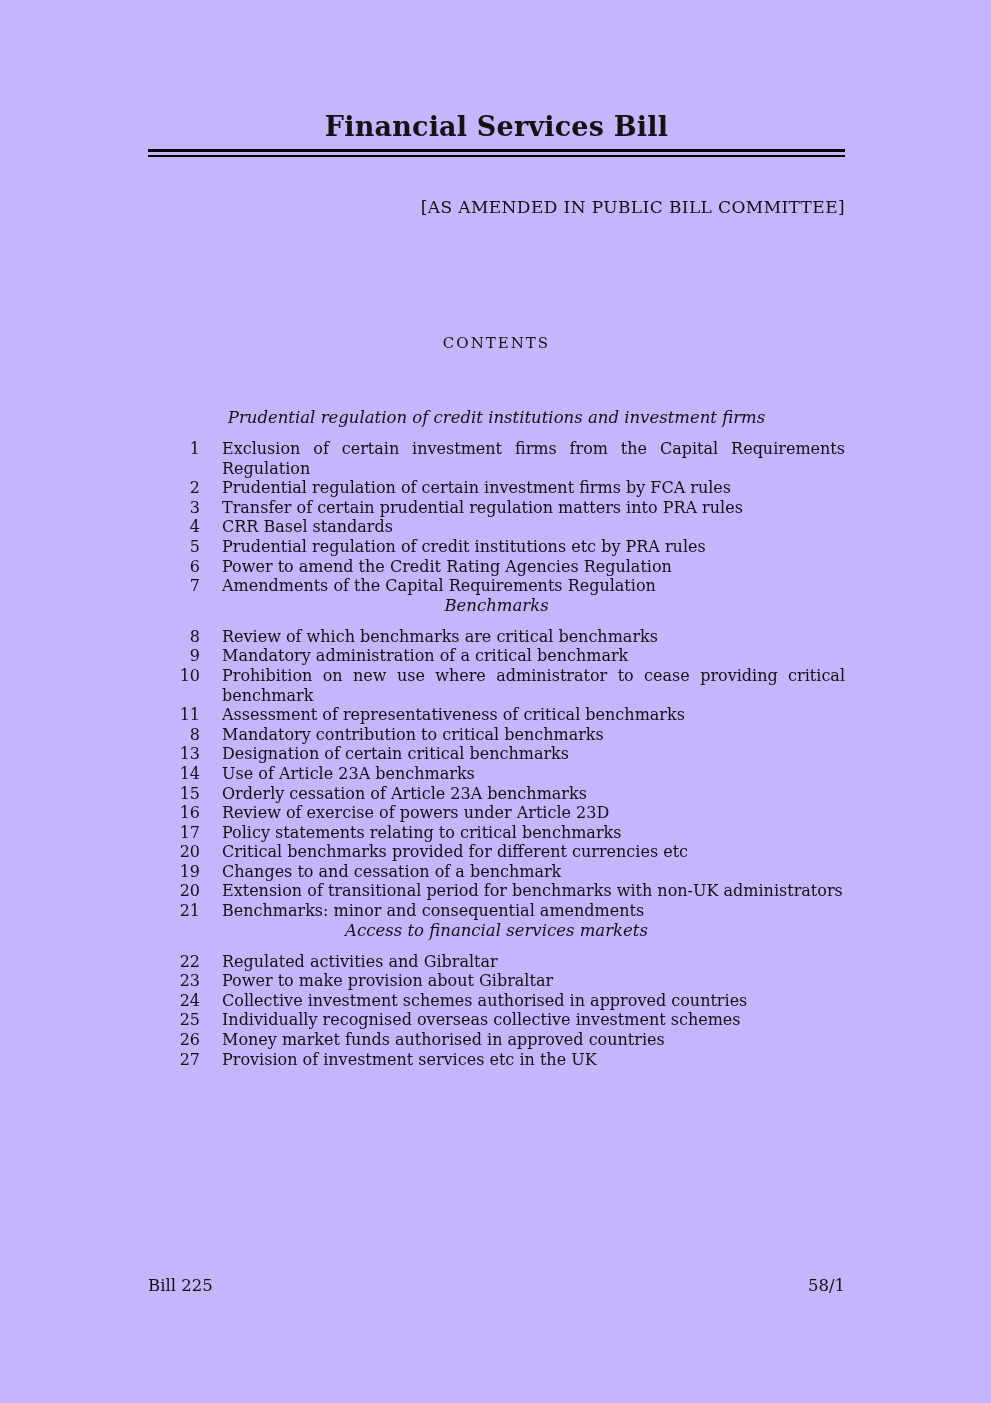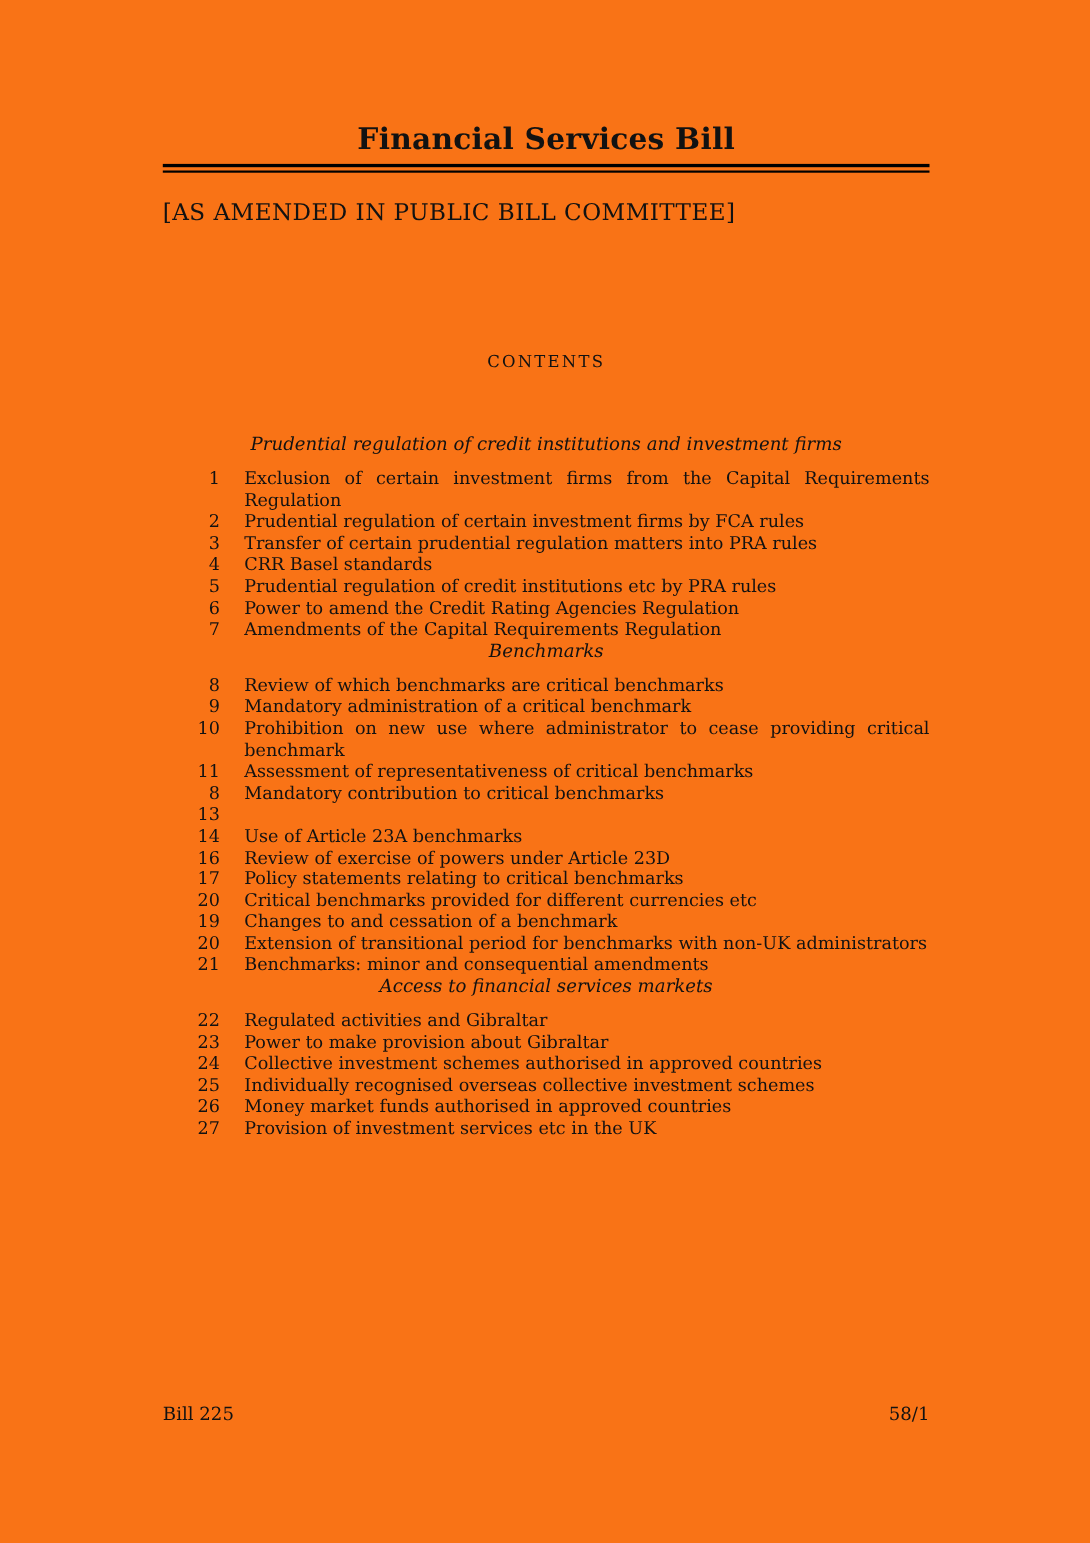--- a/index.html
+++ b/index.html
@@ -1,20 +1,20 @@
 <!DOCTYPE html>
 <html><head>
 <meta charset="utf-8">
 <style>
   html, body { margin: 0; padding: 0; background: #ffffff; }
   .page {
     position: relative;
     width: 991px;
     height: 1403px;
-    background: #f97316;
+    background: #c4b5fd;
     color: #121212;
     font-family: "DejaVu Serif", "Liberation Serif", serif;
     overflow: hidden;
   }
   .content {
     position: absolute;
     left: 148px;
     top: 0;
     width: 697px;
   }
@@ -26,24 +26,24 @@
     text-align: center;
     letter-spacing: 0.2px;
   }
   .double-rule {
     margin-top: 3px;
     height: 3px;
     border-top: 3px solid #000;
     border-bottom: 2px solid #000;
   }
   .bill-subtitle {
-    margin-top: 25px;
-    font-size: 21px;
+    margin-top: 39px;
+    font-size: 17px;
     line-height: 22px;
-    text-align: left;
+    text-align: right;
     letter-spacing: 0.4px;
   }
   .contents-heading {
     margin: 112px 0 0 0;
     font-size: 15px;
     line-height: 26px;
     font-weight: normal;
     text-align: center;
     letter-spacing: 2px;
   }
@@ -174,27 +174,32 @@
     <span class="item-text">Assessment of representativeness of critical benchmarks</span>
   </li>
 
   <li class="toc-item">
     <span class="item-num">8</span>
     <span class="item-text">Mandatory contribution to critical benchmarks</span>
   </li>
 
   <li class="toc-item">
     <span class="item-num">13</span>
+    <span class="item-text">Designation of certain critical benchmarks</span>
   </li>
 
   <li class="toc-item">
     <span class="item-num">14</span>
     <span class="item-text">Use of Article 23A benchmarks</span>
   </li>
 
+  <li class="toc-item">
+    <span class="item-num">15</span>
+    <span class="item-text">Orderly cessation of Article 23A benchmarks</span>
+  </li>
 
   <li class="toc-item">
     <span class="item-num">16</span>
     <span class="item-text">Review of exercise of powers under Article 23D</span>
   </li>
 
   <li class="toc-item">
     <span class="item-num">17</span>
     <span class="item-text">Policy statements relating to critical benchmarks</span>
   </li>

